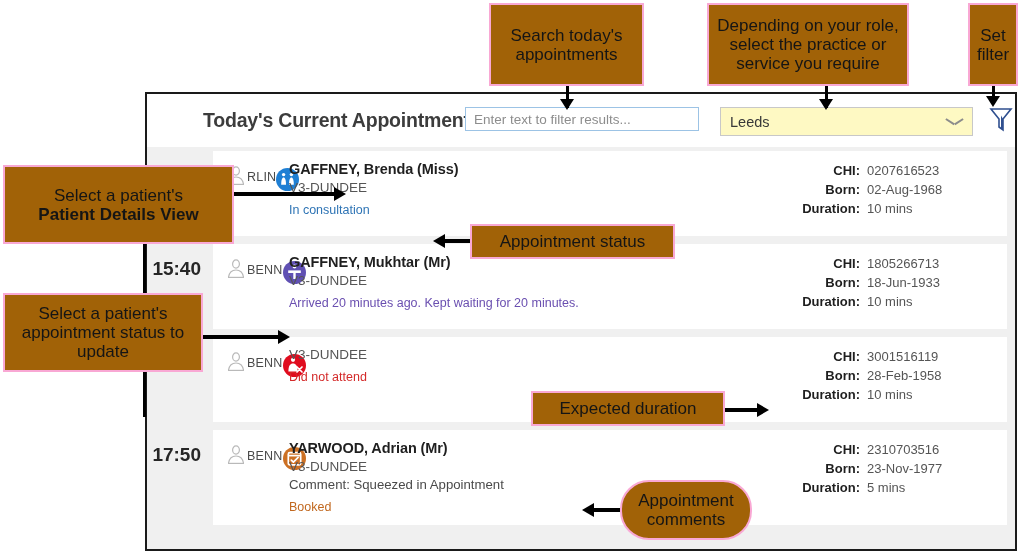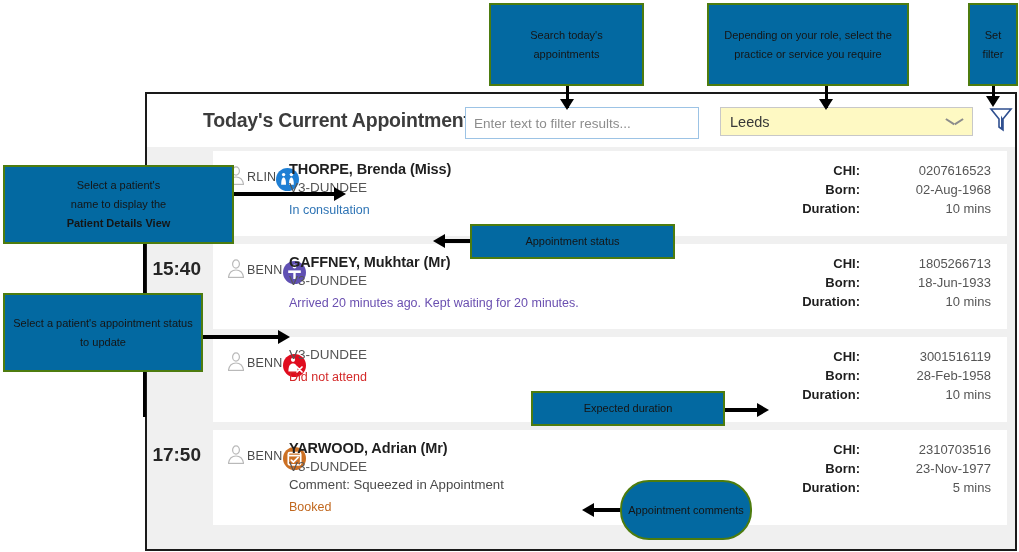--- a/index.html
+++ b/index.html
@@ -45,21 +45,21 @@
     font-weight: 600;
     letter-spacing: -0.2px;
     white-space: nowrap;
     margin-left: 45px;
   }
   #search-input {
     position: absolute;
     left: 318px;
     top: 13px;
     width: 234px;
-    height: 32px;
+    height: 24px;
     box-sizing: border-box;
     border: 1px solid #9cc3e5;
     background: #ffffff;
     font-family: "Liberation Sans", sans-serif;
     font-size: 13.5px;
     color: #c2410c;
     padding: 0 8px;
     outline: none;
   }
   #search-input::placeholder { color: #8d8d8d; }
@@ -191,48 +191,48 @@
     margin-top: 4px;
   }
   .appt-right {
     width: 196px;
     min-width: 196px;
     padding-top: 2px;
     padding-right: 4px;
   }
   .detail-line {
     display: flex;
-    justify-content: space-between;
+    justify-content: flex-start;
     font-size: 13px;
     line-height: 19px;
     white-space: nowrap;
   }
   .detail-label {
     width: 72px;
     min-width: 72px;
     text-align: right;
     font-weight: bold;
     color: #1f1f1f;
     padding-right: 7px;
     box-sizing: border-box;
   }
   .detail-value { color: #555555; }
 
   
   .callout {
     position: absolute;
-    border: 2px solid #4d7c0f;
-    background: #0369a1;
+    border: 2px solid #f9a8d4;
+    background: #a16207;
     box-sizing: border-box;
     display: flex;
     align-items: center;
     justify-content: center;
     text-align: center;
     font-family: "Liberation Sans", sans-serif;
-    font-size: 11px;
+    font-size: 17px;
     color: #151515;
     line-height: 19px;
     padding: 2px 6px;
     z-index: 30;
   }
   .callout b { font-weight: bold; }
 
   .anno-line {
     position: absolute;
     background: #000000;
@@ -324,21 +324,21 @@
             <span class="clinician-code">RLIN</span>
             <span class="status-icon"><svg width="23" height="23" viewBox="0 0 23 23">
                 <circle cx="11.5" cy="11.5" r="11.5" fill="#1e7fd4"></circle>
                 <circle cx="7.6" cy="6.6" r="1.7" fill="#fff"></circle>
                 <path d="M5.2 16.8 C5.2 11.8 6.2 9.6 7.6 9.6 C9 9.6 10 11.8 10 16.8 Z" fill="#fff"></path>
                 <circle cx="15.4" cy="6.6" r="1.7" fill="#fff"></circle>
                 <path d="M13 16.8 C13 11.8 14 9.6 15.4 9.6 C16.8 9.6 17.8 11.8 17.8 16.8 Z" fill="#fff"></path>
               </svg></span>
           </div>
           <div class="appt-mid">
-            <div class="patient-name">THORPE, Brenda (Miss)</div>
+            <div class="patient-name">GAFFNEY, Brenda (Miss)</div>
             <div class="practice-code">V3-DUNDEE</div>
             <div class="status-text" style="color:#2e74b5;">In consultation</div>
           </div>
           <div class="appt-right">
             <div class="detail-line">
               <span class="detail-label">CHI:</span>
               <span class="detail-value">0207616523</span>
             </div>
             <div class="detail-line">
               <span class="detail-label">Born:</span>
@@ -469,21 +469,20 @@
 </div>
 
 <div class="callout" style="left:489px; top:3px; width:155px; height:83px;">Search today's appointments</div>
 
 <div class="callout" style="left:707px; top:3px; width:202px; height:83px;">Depending on your role, select the practice or service you require</div>
 
 <div class="callout" style="left:968px; top:3px; width:50px; height:83px;">Set filter</div>
 
 <div class="callout" style="left:3px; top:165px; width:231px; height:79px; flex-direction:column;">
   <span>Select a patient's</span>
-  <span>name to display the</span>
   <b>Patient Details View</b>
 </div>
 
 <div class="callout" style="left:3px; top:293px; width:200px; height:79px;">Select a patient's appointment status to update</div>
 
 <div class="callout" style="left:470px; top:224px; width:205px; height:35px;">Appointment status</div>
 
 <div class="callout" style="left:531px; top:391px; width:194px; height:35px;">Expected duration</div>
 
 <div class="callout" style="left:620px; top:480px; width:132px; height:60px;border-radius:29px;">Appointment comments</div>

